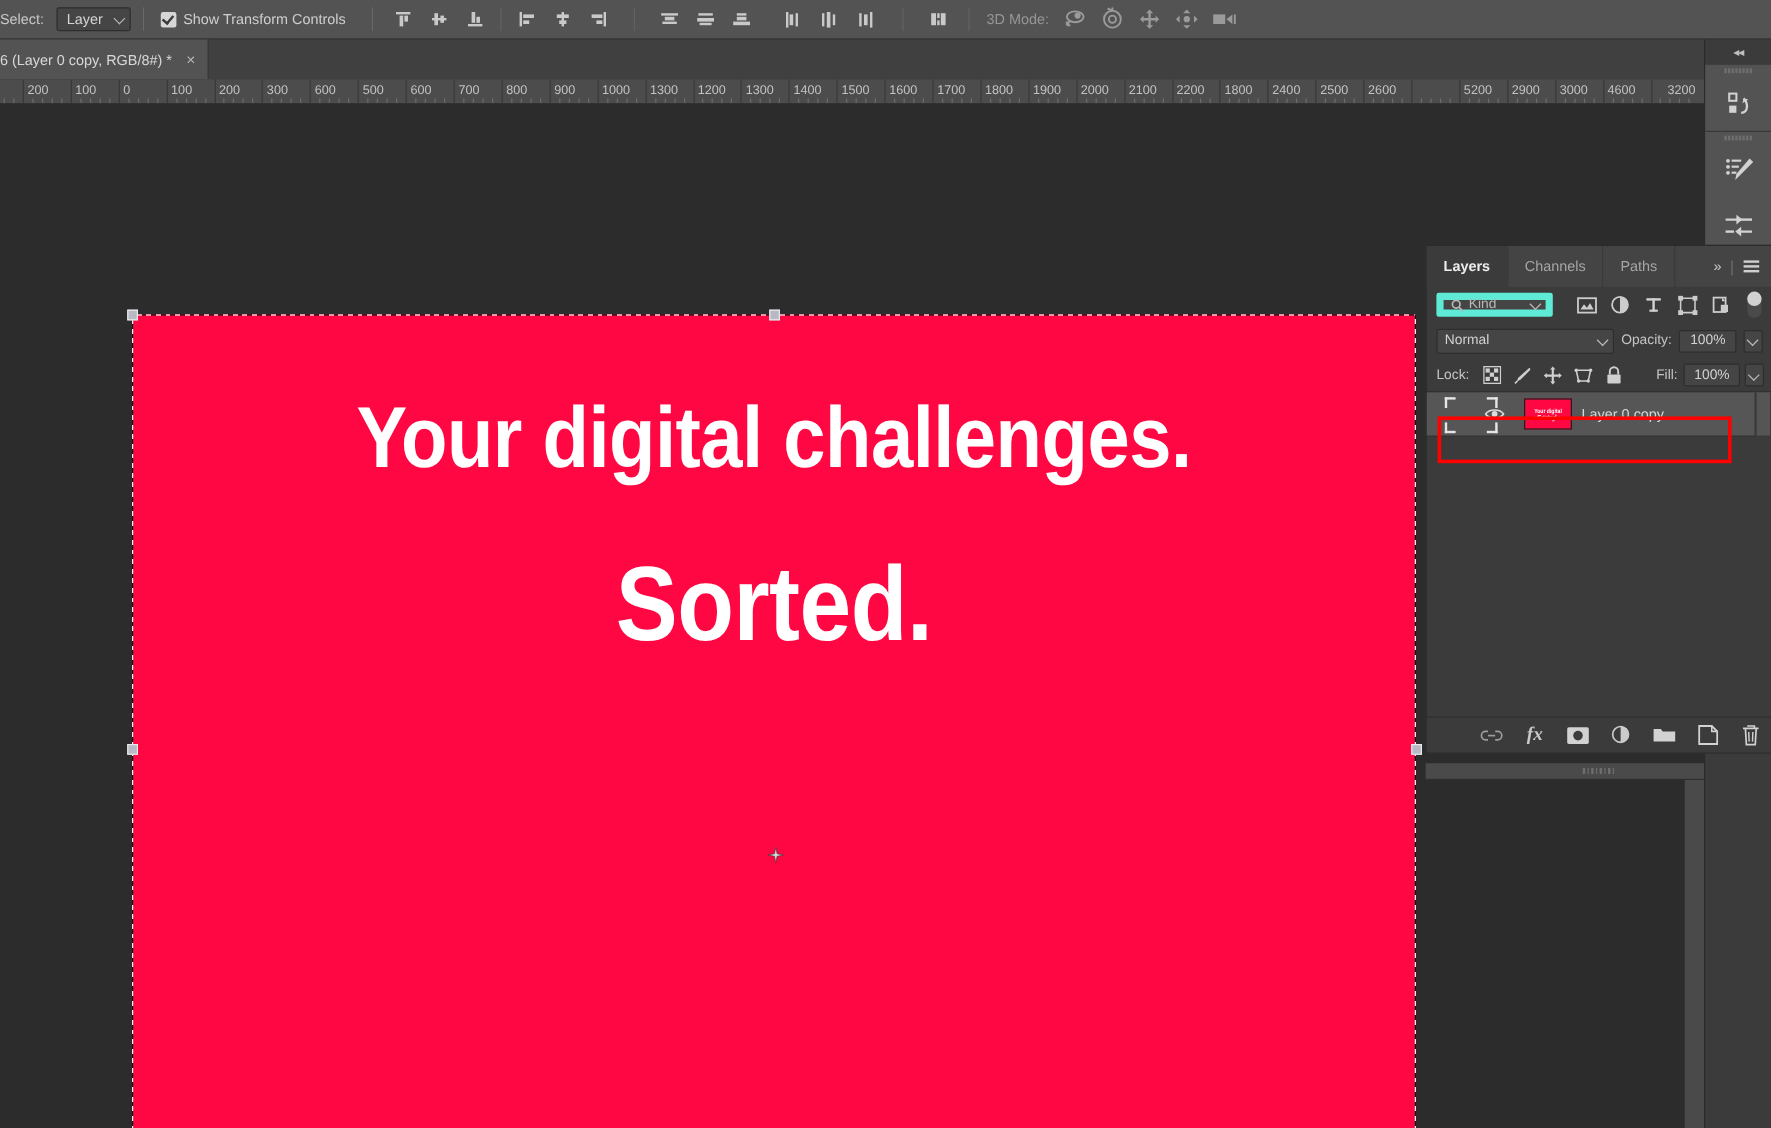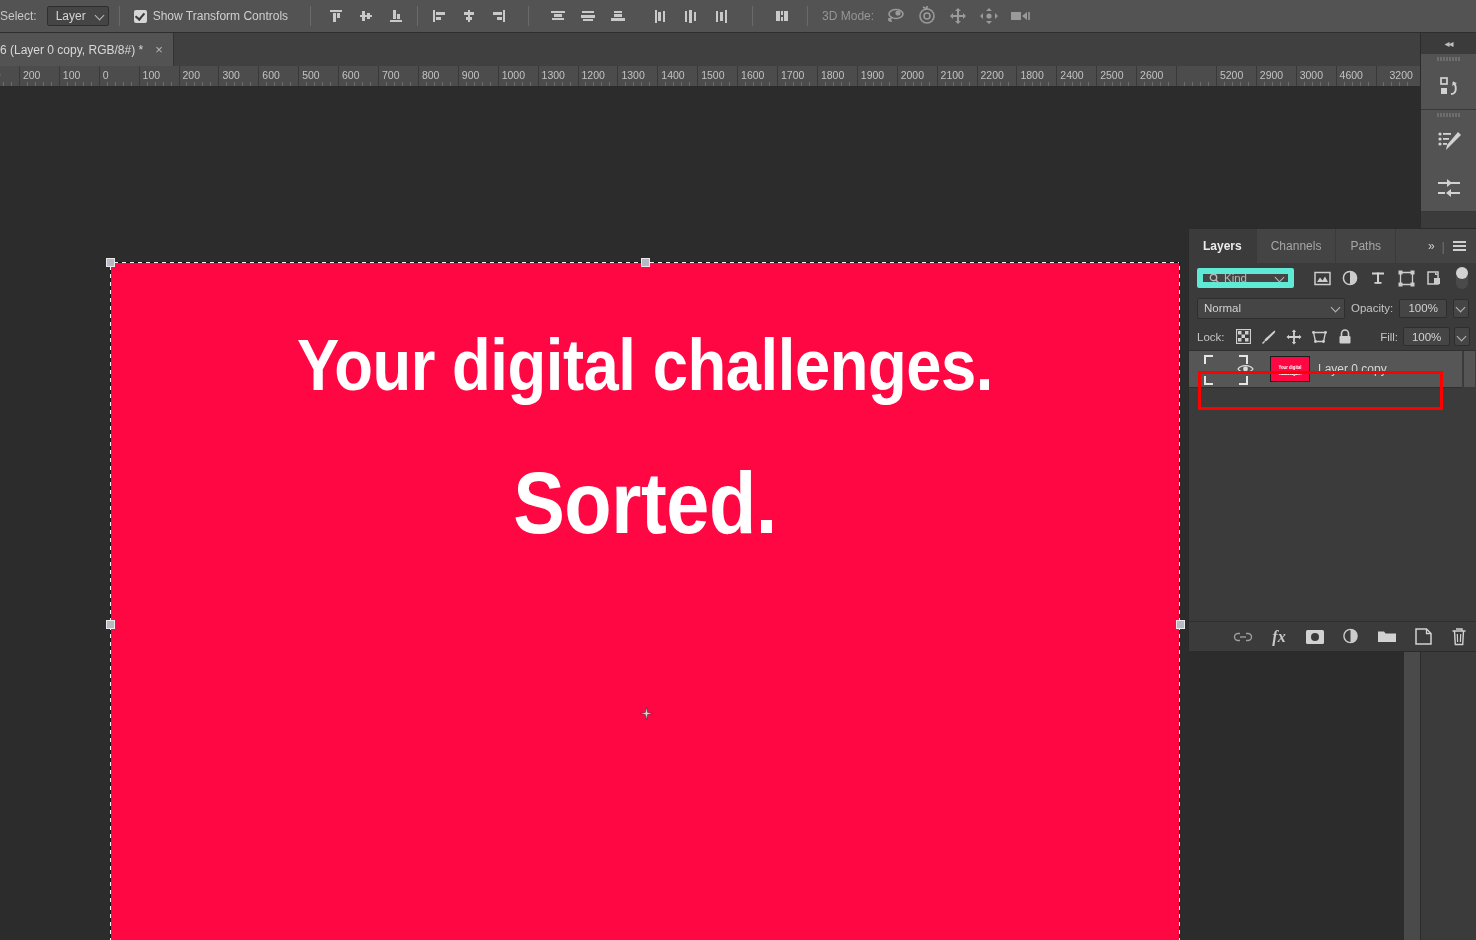--- a/index.html
+++ b/index.html
@@ -149,21 +149,21 @@
     height: 9px; display: flex; align-items: center; justify-content: center;
     gap: 1.5px;
   }
   .dock-grip i { width: 1.5px; height: 4px; background: #6e6e6e; display: block; }
   .dock-btn {
     height: 46px; display: flex; align-items: center; justify-content: center;
   }
 
   
   .layers-panel {
-    position: absolute; left: 1188px; top: 228px; width: 288px; height: 424px;
+    position: absolute; left: 1188px; top: 204px; width: 288px; height: 424px;
     background: #3b3b3b; border: 1px solid #2b2b2b; border-right: none;
   }
   .panel-tabs {
     height: 34px; background: #444444; display: flex; align-items: stretch;
     position: relative;
   }
   .ptab {
     display: flex; align-items: center; padding: 0 14px;
     font-size: 12px; color: #a6a6a6; background: #444444;
     border-right: 1px solid #3a3a3a;

